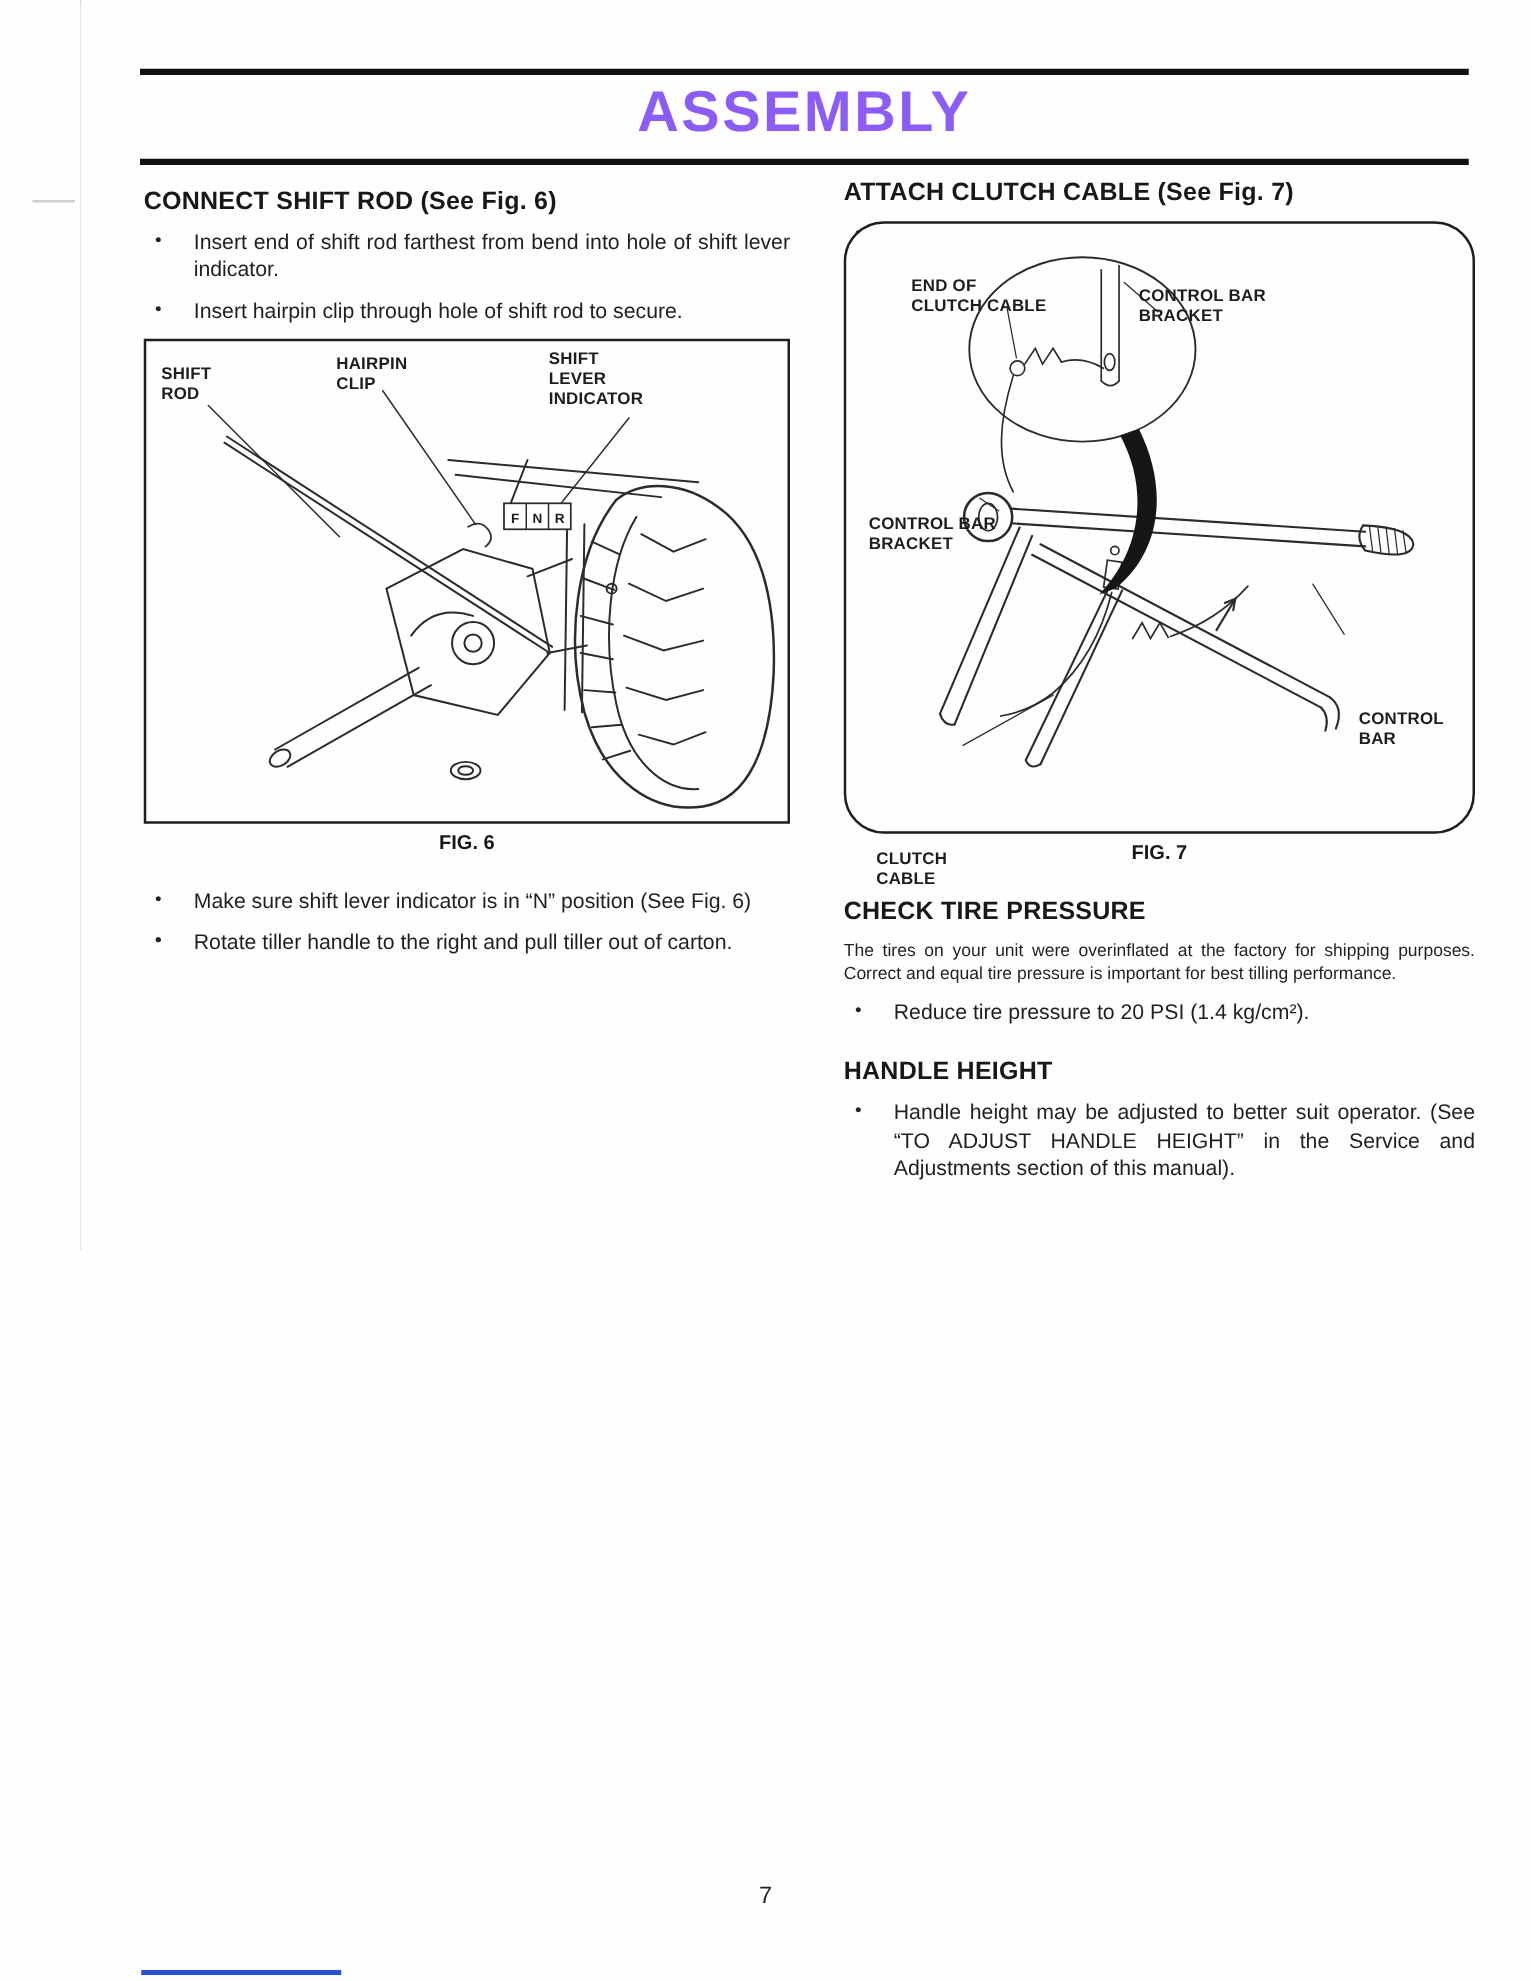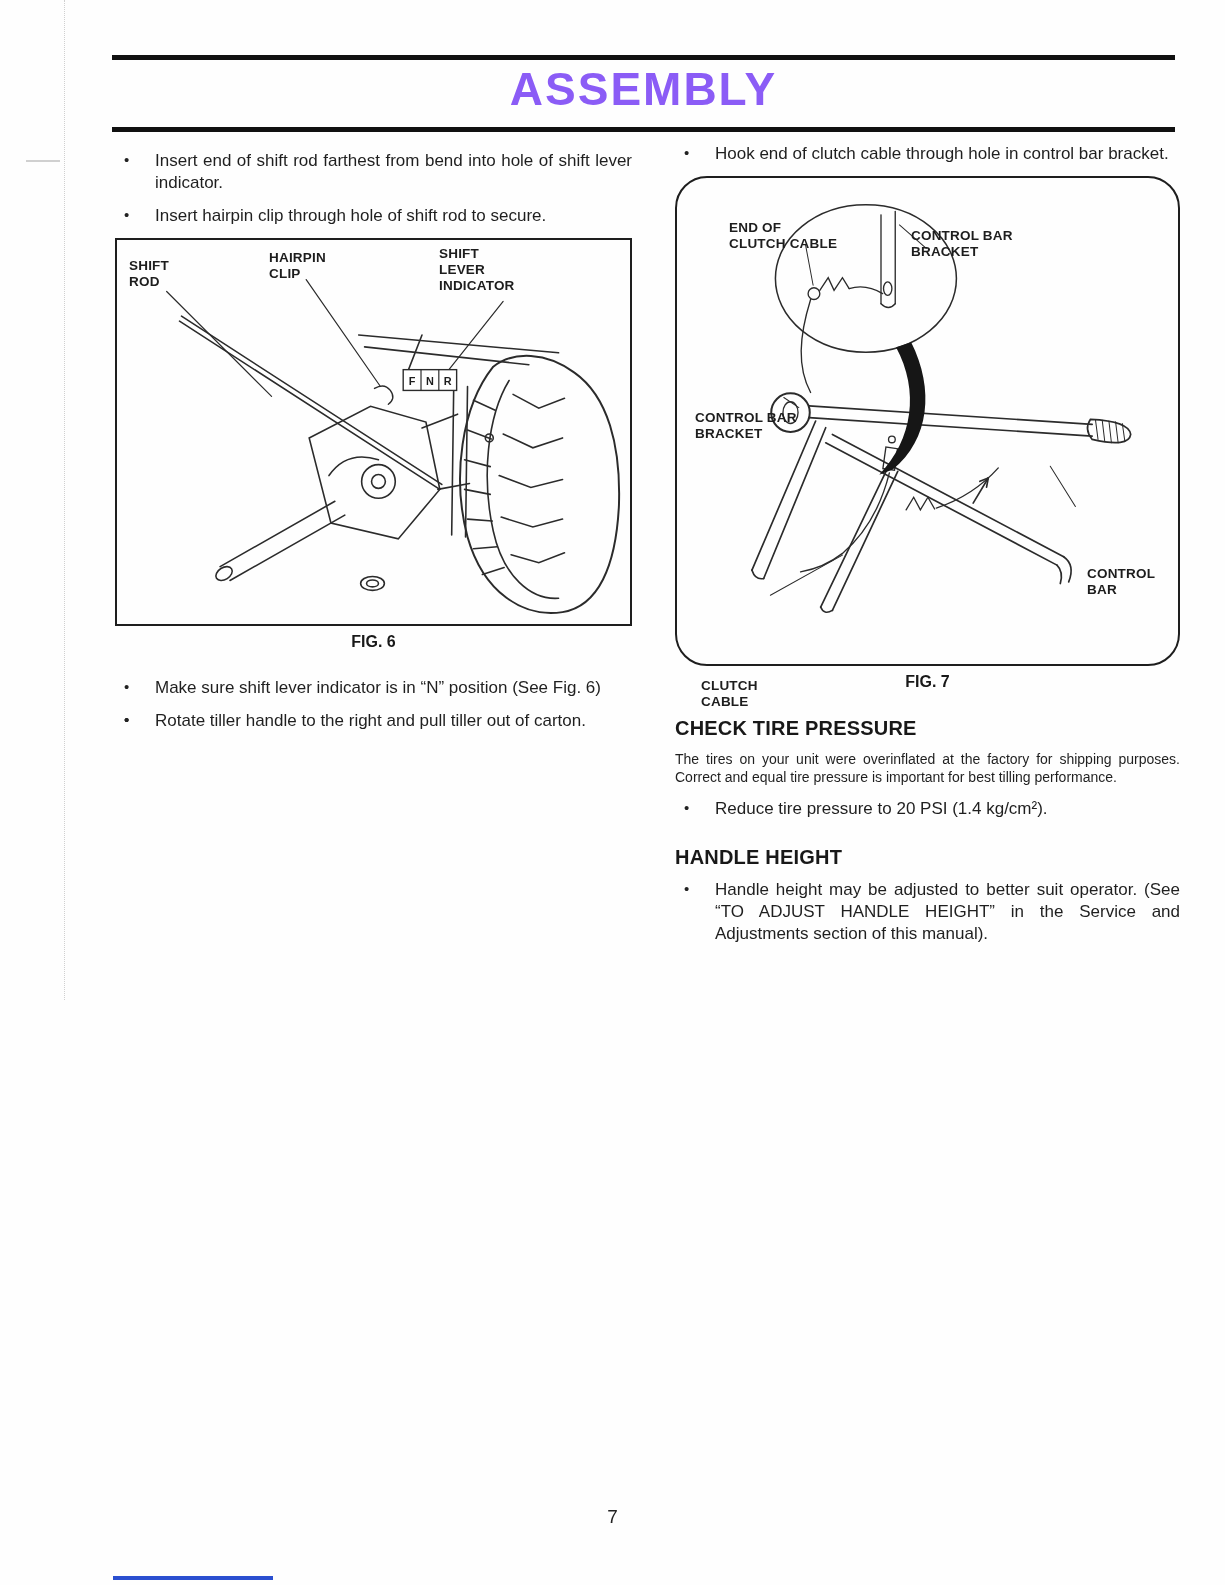--- a/index.html
+++ b/index.html
@@ -86,20 +86,21 @@
 
   <div class="scan-dotted-edge"></div>
   <div class="scan-dash"></div>
 
   <div class="rule rule-top"></div>
   <div class="page-title">ASSEMBLY</div>
   <div class="rule rule-bottom"></div>
 
   <div class="column column-left">
 
+    <h2 class="section-heading">CONNECT SHIFT ROD (See Fig. 6)</h2>
 
     <ul class="bullets">
       <li class="bullet-item">
         <span class="bullet">•</span>
         <span>Insert end of shift rod farthest from bend into hole of shift lever indicator.</span>
       </li>
       <li class="bullet-item">
         <span class="bullet">•</span>
         <span>Insert hairpin clip through hole of shift rod to secure.</span>
       </li>
@@ -190,25 +191,25 @@
       </li>
       <li class="bullet-item">
         <span class="bullet">•</span>
         <span>Rotate tiller handle to the right and pull tiller out of carton.</span>
       </li>
     </ul>
   </div>
 
   <div class="column column-right">
 
-
-    <ul class="bullets">
-      <li class="bullet-item">
-        <span class="bullet">•</span>
-        <span>Hook end of clutch cable through hole in control bar bracket.</span>
+    <h2 class="section-heading">ATTACH CLUTCH CABLE (See Fig. 7)</h2>
+
+    <ul class="bullets">
+      <li class="bullet-item">
+        <span class="bullet">•</span>
       </li>
     </ul>
 
     <div class="figure figure-7">
       <svg viewBox="0 0 503 580" aria-hidden="true">
         <g stroke="#2b2b2b" stroke-width="1.6" fill="none" stroke-linecap="round">
 
           <ellipse cx="178" cy="120" rx="108" ry="88" stroke-width="1.8"></ellipse>
 
           <path d="M196,44 L196,150"></path>

